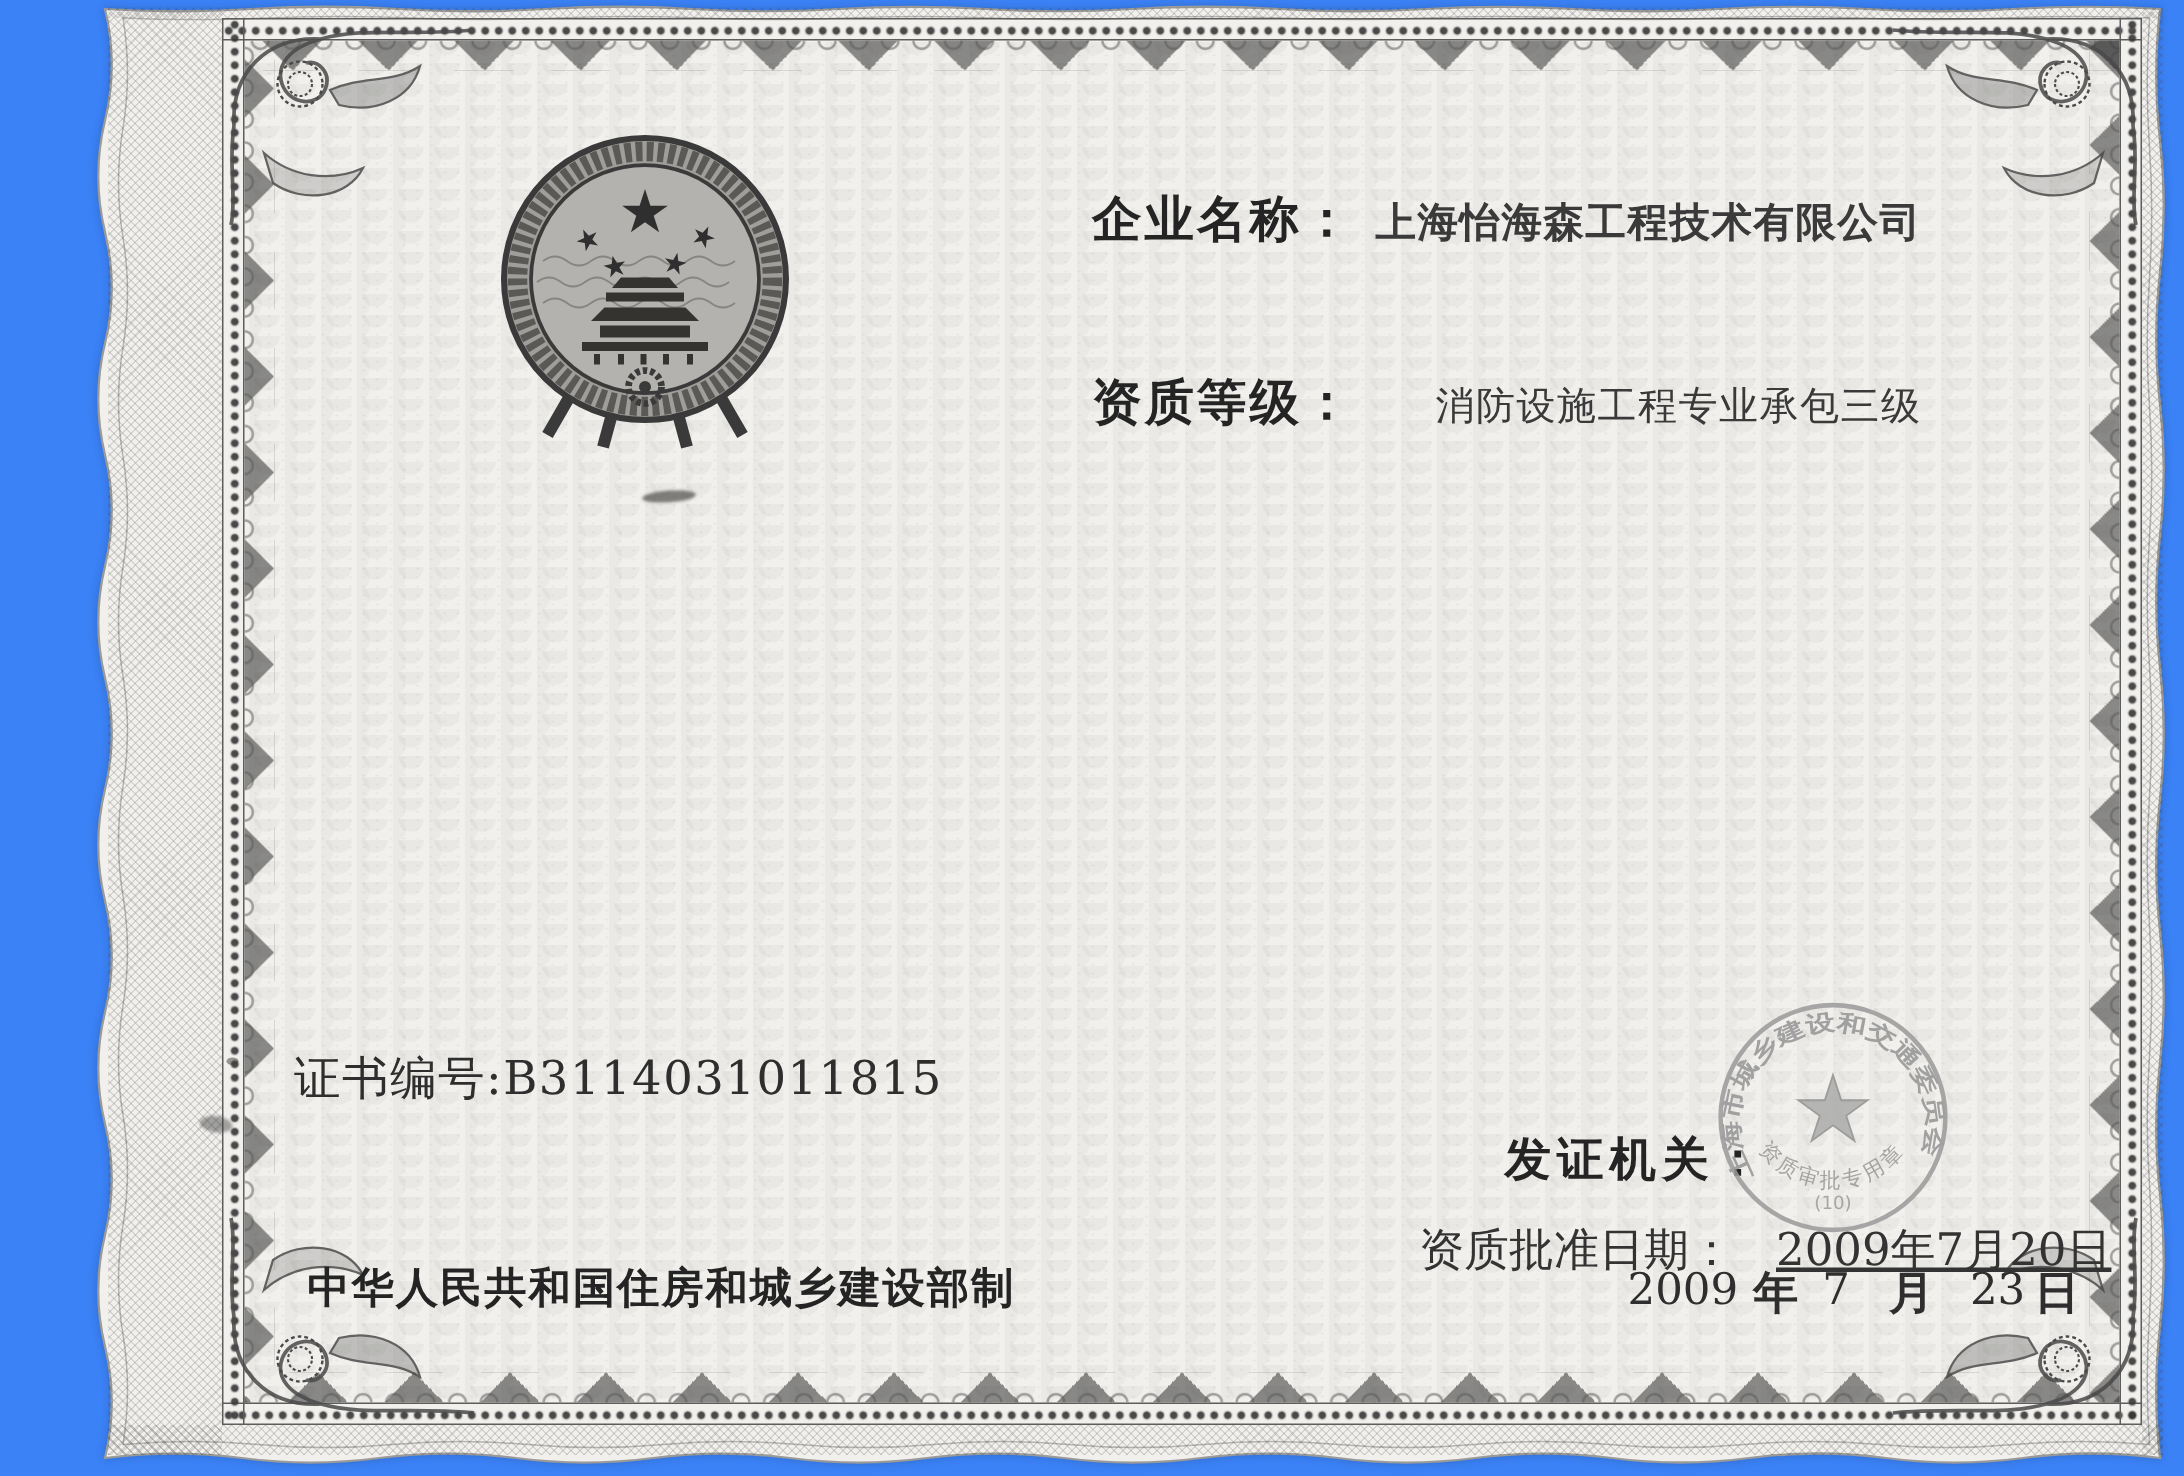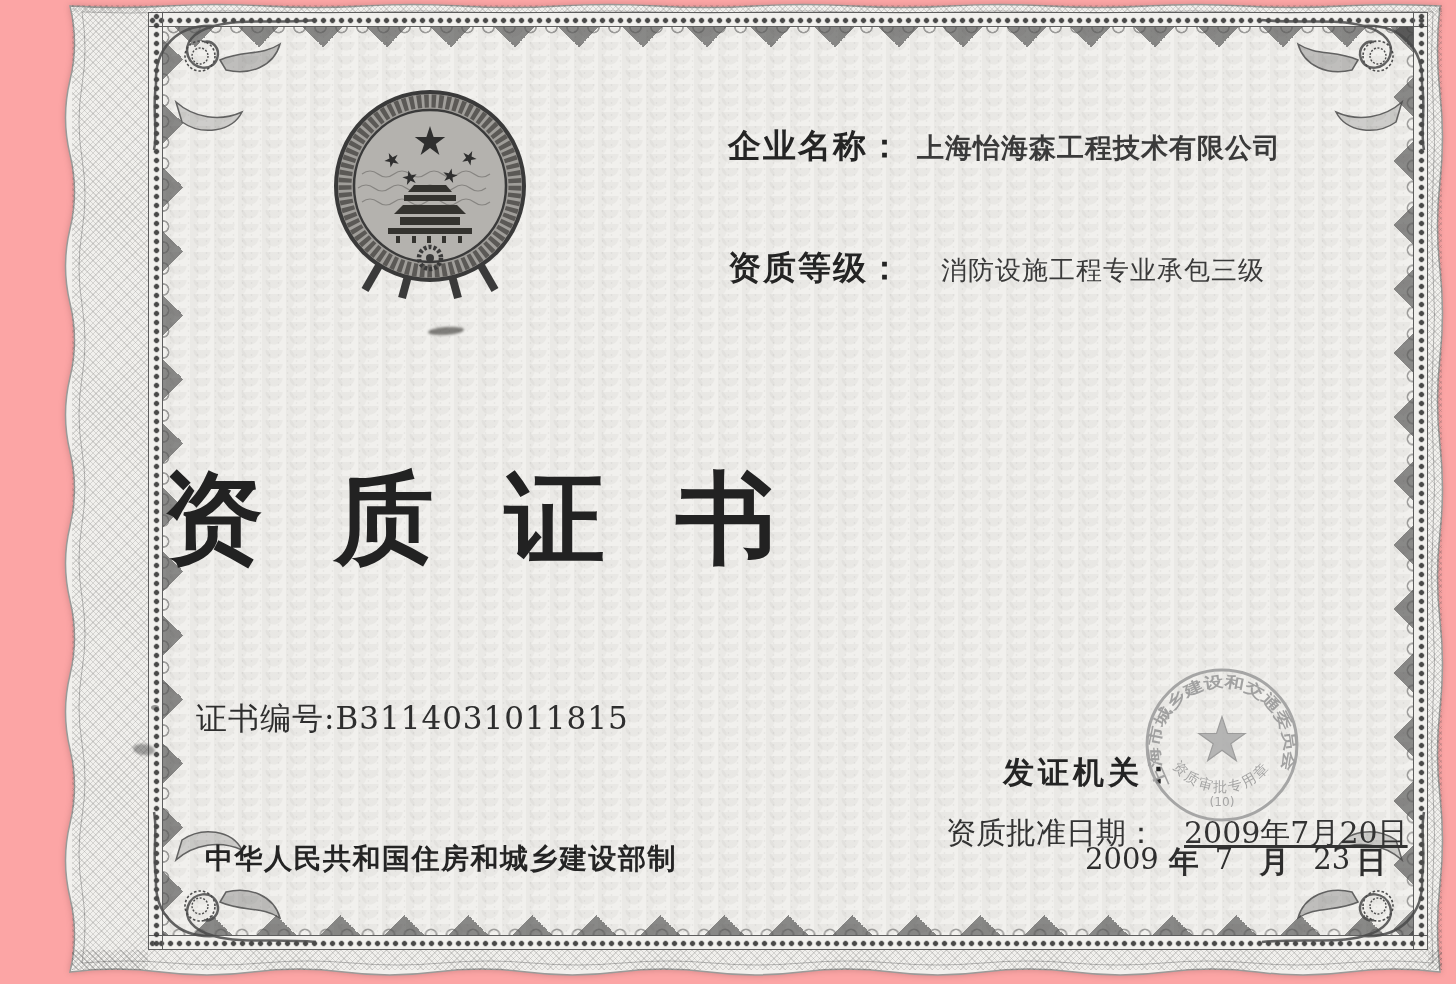--- a/index.html
+++ b/index.html
@@ -1,16 +1,16 @@
 <!DOCTYPE html>
 <html><head>
 <meta charset="utf-8">
 <style>
   html,body{margin:0;padding:0;background:#fbfbf9;}
-  .stage{position:relative;width:1456px;height:984px;overflow:hidden;background:#fca5a5;
+  .stage{position:relative;width:1456px;height:984px;overflow:hidden;background:#3b82f6;
          font-family:"DejaVu Sans","Liberation Sans",sans-serif;color:#262626;}
   .abs{position:absolute;}
   svg{display:block;}
 
   
   #deckle{position:absolute;left:0;top:0;filter:drop-shadow(0 0 3px rgba(0,0,0,0.18));}
 
   
   .hatch{position:absolute;opacity:.55;
     background-image:
@@ -56,21 +56,21 @@
   .corner.bl{transform:scaleY(-1);}
   .corner.br{transform:scale(-1,-1);}
 
   
   .row{display:flex;align-items:baseline;}
   .lbl{font-weight:700;letter-spacing:2px;color:#242424;}
   .val{font-family:"DejaVu Serif","Liberation Serif",serif;color:#3a3a3a;}
   .company{left:728px;top:124px;font-size:33px;}
   .company .val{font-size:27px;margin-left:14px;letter-spacing:1px;font-weight:bold;}
   .grade{left:728px;top:246px;font-size:33px;gap:24px;}
-  .grade .val{font-size:26px;margin-left:14px;letter-spacing:1px;text-align:center;}
+  .grade .val{font-size:26px;margin-left:30px;letter-spacing:1px;text-align:center;}
   .subtitle{left:283px;top:369px;font-size:40px;font-weight:700;letter-spacing:22px;color:#242424;}
   .title{left:163px;top:466px;font-size:100px;font-weight:700;letter-spacing:18px;line-height:1.05;color:#222;}
   .certno{left:196px;top:698px;font-size:31px;font-family:"DejaVu Serif","Liberation Serif",serif;color:#2e2e2e;letter-spacing:1px;}
   .issuer{left:1003px;top:752px;font-size:31px;font-weight:700;letter-spacing:4px;color:#242424;}
   .approval{left:946px;top:813px;font-size:30px;font-family:"DejaVu Serif","Liberation Serif",serif;color:#333;}
   .approval .v{margin-left:28px;text-decoration:underline;}
   .dateline{left:1085px;top:842px;font-size:29px;font-family:"DejaVu Serif","Liberation Serif",serif;color:#2e2e2e;display:flex;align-items:flex-start;}
   .dateline .u{font-family:"DejaVu Sans","Liberation Sans",sans-serif;font-weight:700;font-size:30px;}
   .dateline .g1{margin-left:10px;} .dateline .g2{margin-left:16px;} .dateline .g3{margin-left:26px;}
   .dateline .g4{margin-left:24px;} .dateline .g5{margin-left:6px;}
@@ -203,21 +203,20 @@
 
   <div class="abs row company">
     <span class="lbl">企业名称：</span>
     <span class="val">上海怡海森工程技术有限公司</span>
   </div>
   <div class="abs row grade">
     <span class="lbl">资质等级：</span>
     <span class="val">消防设施工程专业承包三级</span>
   </div>
 
-  <div class="abs title">资 质 证 书</div>
 
   <div class="abs certno">
     <span>证书编号:</span><span>B3114031011815</span>
   </div>
 
   <div class="abs issuer">发证机关：</div>
   <div class="abs row approval">
     <span>资质批准日期：</span>
     <span class="v">2009年7月20日</span>
   </div>

